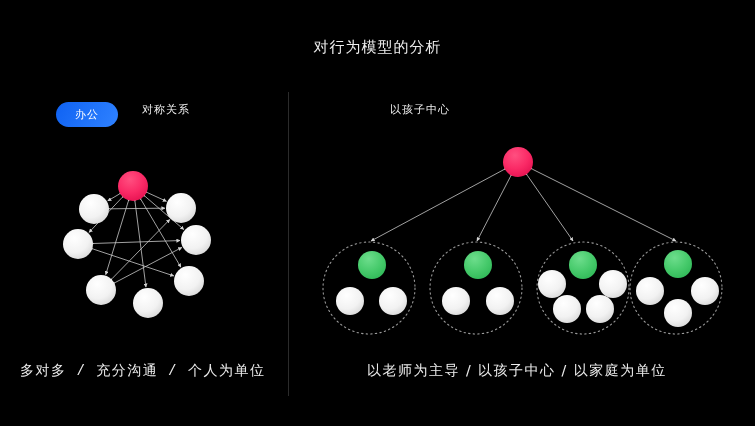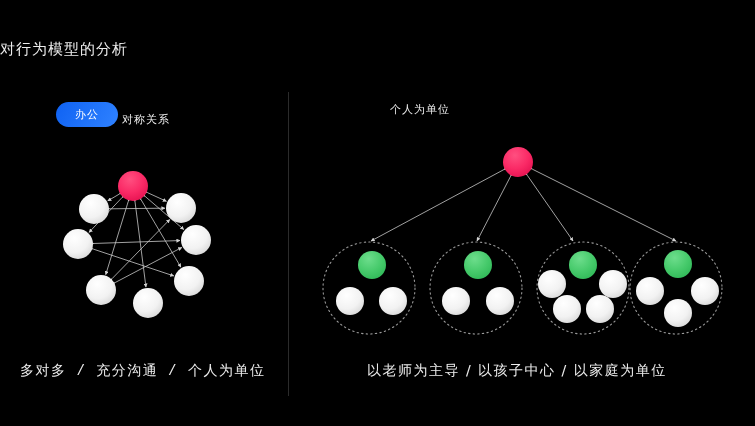--- a/index.html
+++ b/index.html
@@ -19,42 +19,44 @@
     width: 755px;
     height: 426px;
     background: #000000;
   }
   
   .slide-title {
     position: absolute;
     left: 0;
     top: 39px;
     width: 755px;
+    text-align: center;
     font-size: 15px;
     letter-spacing: 1px;
     color: #ececec;
     font-weight: 400;
     line-height: 20px;
     white-space: nowrap;
+    font-family: Liberation Mono, monospace;
   }
   
   .divider {
     position: absolute;
     left: 288px;
     top: 92px;
     width: 1px;
     height: 304px;
     background: #2b2b2b;
   }
   
   .panel-head {
     position: absolute;
     display: flex;
-    align-items: flex-end;
-    gap: 4px;
+    align-items: flex-start;
+    gap: 24px;
   }
   .panel-head.left  { left: 56px;  top: 102px; }
   .panel-head.right { left: 390px; top: 102px; }
 
   .pill {
     display: inline-flex;
     align-items: center;
     justify-content: center;
     width: 62px;
     height: 25px;
@@ -103,21 +105,21 @@
   <div class="slide-title">对行为模型的分析</div>
 
   <div class="divider"></div>
 
   <div class="panel-head left">
     <span class="pill blue">办公</span>
     <span class="panel-label">对称关系</span>
   </div>
 
   <div class="panel-head right">
-    <span class="panel-label">个人为单位</span>
+    <span class="panel-label">以孩子中心</span>
   </div>
 
   <div class="caption left">多对多 / 充分沟通 / 个人为单位</div>
   <div class="caption right">以老师为主导 / 以孩子中心 / 以家庭为单位</div>
 
   <svg class="graph" viewBox="0 0 755 426">
     <defs>
       <radialGradient id="gWhite" cx="38%" cy="30%" r="78%">
         <stop offset="0%" stop-color="#ffffff"></stop>
         <stop offset="62%" stop-color="#f2f2f2"></stop>

